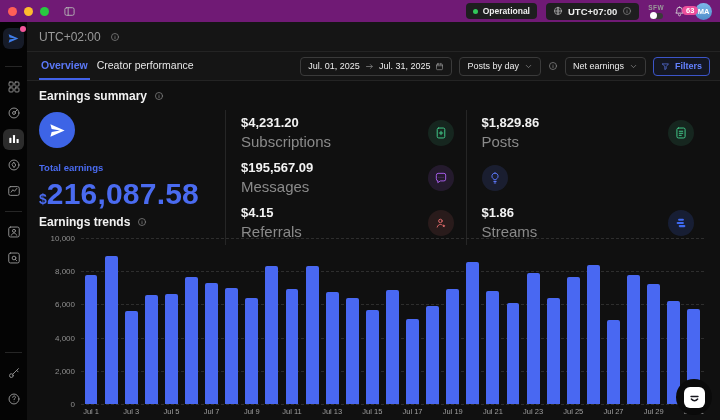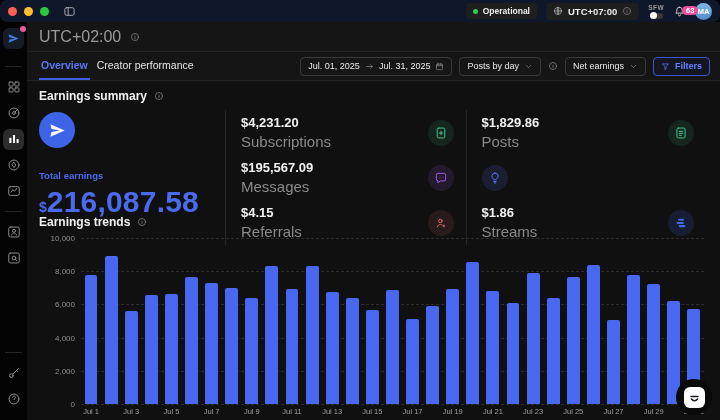--- a/index.html
+++ b/index.html
@@ -1,21 +1,21 @@
 <!DOCTYPE html>
 <html><head>
 <meta charset="utf-8">
 <style>
   * { margin:0; padding:0; box-sizing:border-box; }
   html,body { width:720px; height:420px; overflow:hidden; background:#000;
     font-family:"Liberation Sans", sans-serif; -webkit-font-smoothing:antialiased; }
   .stage { position:relative; width:720px; height:420px; background:#000; }
 
   
-  .titlebar { height:22px; display:flex; align-items:center; padding:0 8px; background:#0f172a;border-radius:7px; }
+  .titlebar { height:22px; display:flex; align-items:center; padding:0 8px; background:#701a75; }
   .tl { display:flex; gap:7px; margin-right:14px; }
   .tl i { width:9px; height:9px; border-radius:50%; display:block; }
   .tl .r { background:#ff5f57; } .tl .y { background:#febc2e; } .tl .g { background:#28c840; }
   .tb-icon { color:#b6b6b6; display:inline-flex; align-items:center; }
   .tb-icon svg { width:13px; height:13px; }
   .tb-right { margin-left:auto; display:flex; align-items:center; gap:9px; }
   .pill { display:flex; align-items:center; gap:5px; background:#1e1e1f; border-radius:4px;
     height:16px; padding:0 7px; color:#eee; font-size:8.5px; font-weight:bold; }
   .dot-green { width:5px; height:5px; border-radius:50%; background:#32c85a; }
   .tz-pill { height:17px; font-size:9.5px; }
@@ -43,21 +43,21 @@
   .sb-item { width:21px; height:21px; border-radius:6px; display:flex; align-items:center; justify-content:center;
     color:#8f8f8f; margin:2.5px 0; }
   .sb-item svg { width:14px; height:14px; }
   .sb-item.active { background:#2c2c2c; color:#fff; }
   .sb-spacer { flex:1; }
 
   .main { flex:1; display:flex; flex-direction:column; background:#101010; min-width:0; }
   .page-header { height:30px; display:flex; align-items:center; padding:0 12px; background:#151515;
     border-bottom:1px solid #242424; gap:9px; }
   .page-title { color:#f2f2f2; font-size:12.5px; font-weight:bold; }
-  .page-tz { color:#9a9a9a; font-size:16px; }
+  .page-tz { color:#9a9a9a; font-size:12px; }
   .ih { color:#8a8a8a; display:inline-flex; } .ih svg { width:10px; height:10px; }
 
   .tabrow { height:29px; display:flex; align-items:stretch; padding:0 10px 0 12px; background:#151515;
     border-bottom:1px solid #242424; }
   .tabs { display:flex; gap:5px; }
   .tab { display:flex; align-items:center; font-size:10.5px; color:#e6e6e6; border-bottom:2px solid transparent;
     padding:0 2px; cursor:pointer; }
   .tab.active { color:#5b78f6; font-weight:bold; border-bottom-color:#4161e8; }
   .controls { margin-left:auto; display:flex; align-items:center; gap:7px; }
   .ctl { display:flex; align-items:center; border:1px solid #3a3a3a; border-radius:4px; height:19px;
@@ -68,21 +68,21 @@
 
   
   .content { flex:1; padding:8px 14px 0 12px; display:flex; flex-direction:column; min-height:0; }
   .sec-head { display:flex; align-items:center; gap:7px; color:#f2f2f2; font-size:12px; font-weight:bold; }
 
   .summary { display:flex; margin-top:7px; height:94px; }
   .total-cell { width:186px; flex-shrink:0; padding-top:2px; }
   .total-logo { width:36px; height:36px; border-radius:50%; background:#3d64e6; display:flex;
     align-items:center; justify-content:center; }
   .total-logo svg { width:19px; height:19px; color:#fff; }
-  .total-label { font-size:9.5px; font-weight:bold; margin-top:22px; }
+  .total-label { font-size:9.5px; font-weight:bold; margin-top:14px; }
   .total-amount { margin-top:4px; font-weight:bold; display:flex; align-items:baseline; }
   .total-amount .cur { font-size:14px; }
   .total-amount .val { font-size:30px; letter-spacing:.2px; }
 
   .stats-grid { flex:1; display:grid; grid-template-columns:repeat(2,1fr); grid-auto-rows:1fr; }
   .stat-cell { border-left:1px solid #262626; padding:5px 12px 5px 15px; display:flex;
     align-items:center; justify-content:space-between; gap:6px; min-width:0; }
   .stat-txt .amt { color:#f2f2f2; font-size:13px; font-weight:bold; white-space:nowrap; }
   .stat-txt .lbl { color:#8a8a8a; font-size:15px; margin-top:3px; }
   .stat-ico { width:26px; height:26px; border-radius:50%; display:flex; align-items:center;

